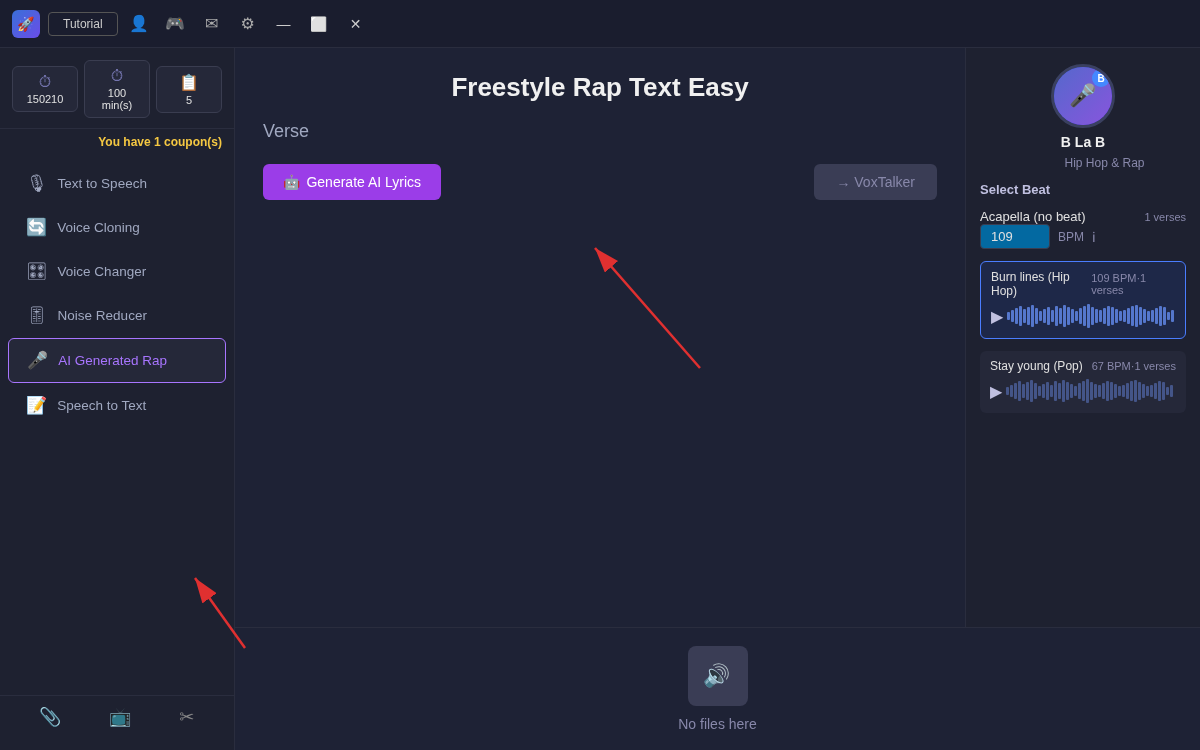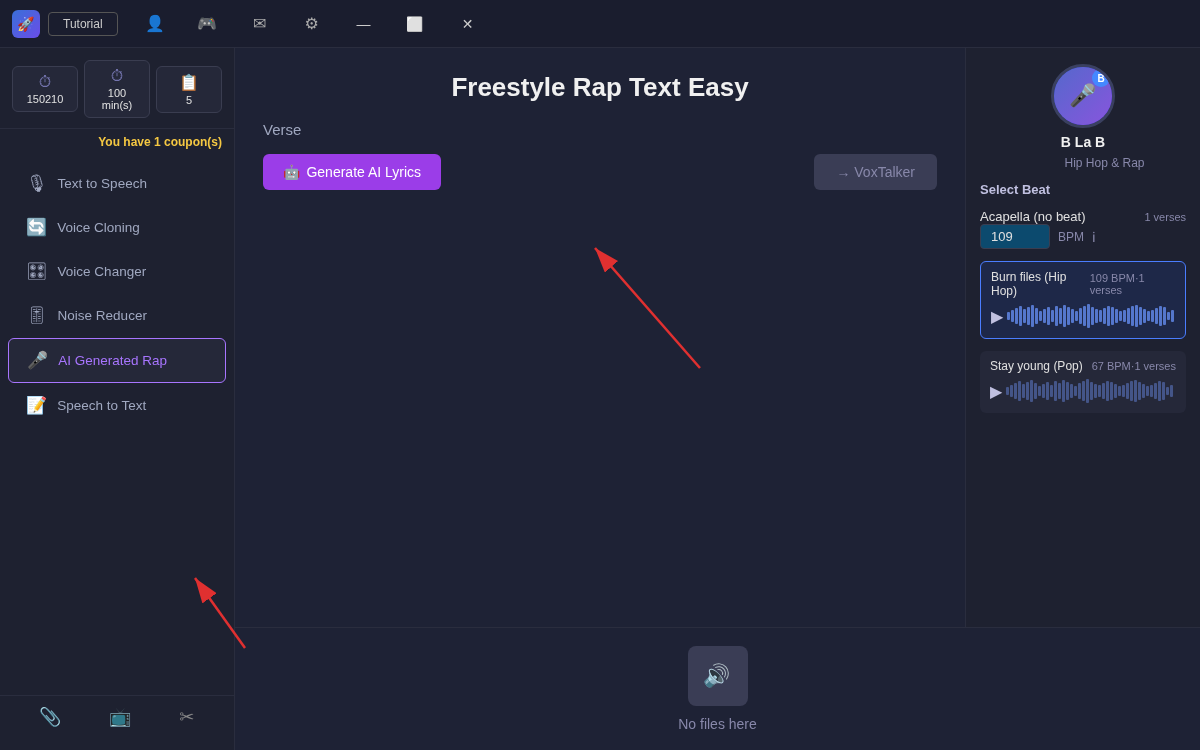--- a/index.html
+++ b/index.html
@@ -37,21 +37,21 @@
     }
     .title-bar-text {
       font-size: 14px;
       font-weight: 600;
       color: #e0e0e0;
       flex: 1;
     }
     .title-bar-actions {
       display: flex;
       align-items: center;
-      gap: 24px;
+      gap: 8px;
     }
     .tutorial-btn {
       background: transparent;
       border: 1px solid #555;
       color: #ccc;
       padding: 4px 14px;
       border-radius: 4px;
       font-size: 12px;
       cursor: pointer;
     }
@@ -182,23 +182,23 @@
       flex-direction: column;
     }
     .editor-title {
       font-size: 26px;
       font-weight: 700;
       color: #f0f0f0;
       text-align: center;
       margin-bottom: 18px;
     }
     .verse-label {
-      font-size: 15px;
+      font-size: 18px;
       color: #a0a8c0;
-      margin-bottom: 16px;
+      margin-bottom: 22px;
     }
     .verse-textarea-wrapper {
       flex: 1;
       position: relative;
       border: 2px solid #e03838;
       border-radius: 6px;
       background: #252839;
       margin-bottom: 14px;
     }
     .verse-textarea {
@@ -349,21 +349,21 @@
       justify-content: space-between;
     }
     .beat-name { font-size: 13px; color: #e0e0e0; }
     .beat-verses { font-size: 11px; color: #8888aa; }
     .bpm-row {
       display: flex;
       align-items: center;
       gap: 8px;
     }
     .bpm-input-box {
-      background: #0c4a6e;
+      background: #0369a1;
       border: 1px solid #3a3d50;
       border-radius: 4px;
       padding: 4px 10px;
       color: #e0e0e0;
       font-size: 13px;
       width: 70px;
     }
     .bpm-label { font-size: 12px; color: #8888aa; }
     .info-icon { color: #8888aa; font-size: 14px; cursor: pointer; }
     .beat-card {
@@ -539,21 +539,21 @@
           </div>
           <div class="bpm-row">
             <input class="bpm-input-box" type="text" value="109" style="">
             <span class="bpm-label">BPM</span>
             <span class="info-icon">ℹ</span>
           </div>
         </div>
 
         <div class="beat-card">
           <div class="beat-row">
-            <span class="beat-card-name">Burn files (Hip Hop)</span>
+            <span class="beat-card-name">Burn lines (Hip Hop)</span>
             <span class="beat-card-meta">109 BPM·1 verses</span>
           </div>
           <div class="waveform">
             <button class="play-btn">▶</button>
             <div class="wave-bars" id="wave1">
                 <div class="wave-bar" style="height: 8px; background: rgb(85, 119, 204);"></div>
                 <div class="wave-bar" style="height: 12px; background: rgb(85, 119, 204);"></div>
                 <div class="wave-bar" style="height: 16px; background: rgb(85, 119, 204);"></div>
                 <div class="wave-bar" style="height: 20px; background: rgb(85, 119, 204);"></div>
                 <div class="wave-bar" style="height: 14px; background: rgb(85, 119, 204);"></div>

